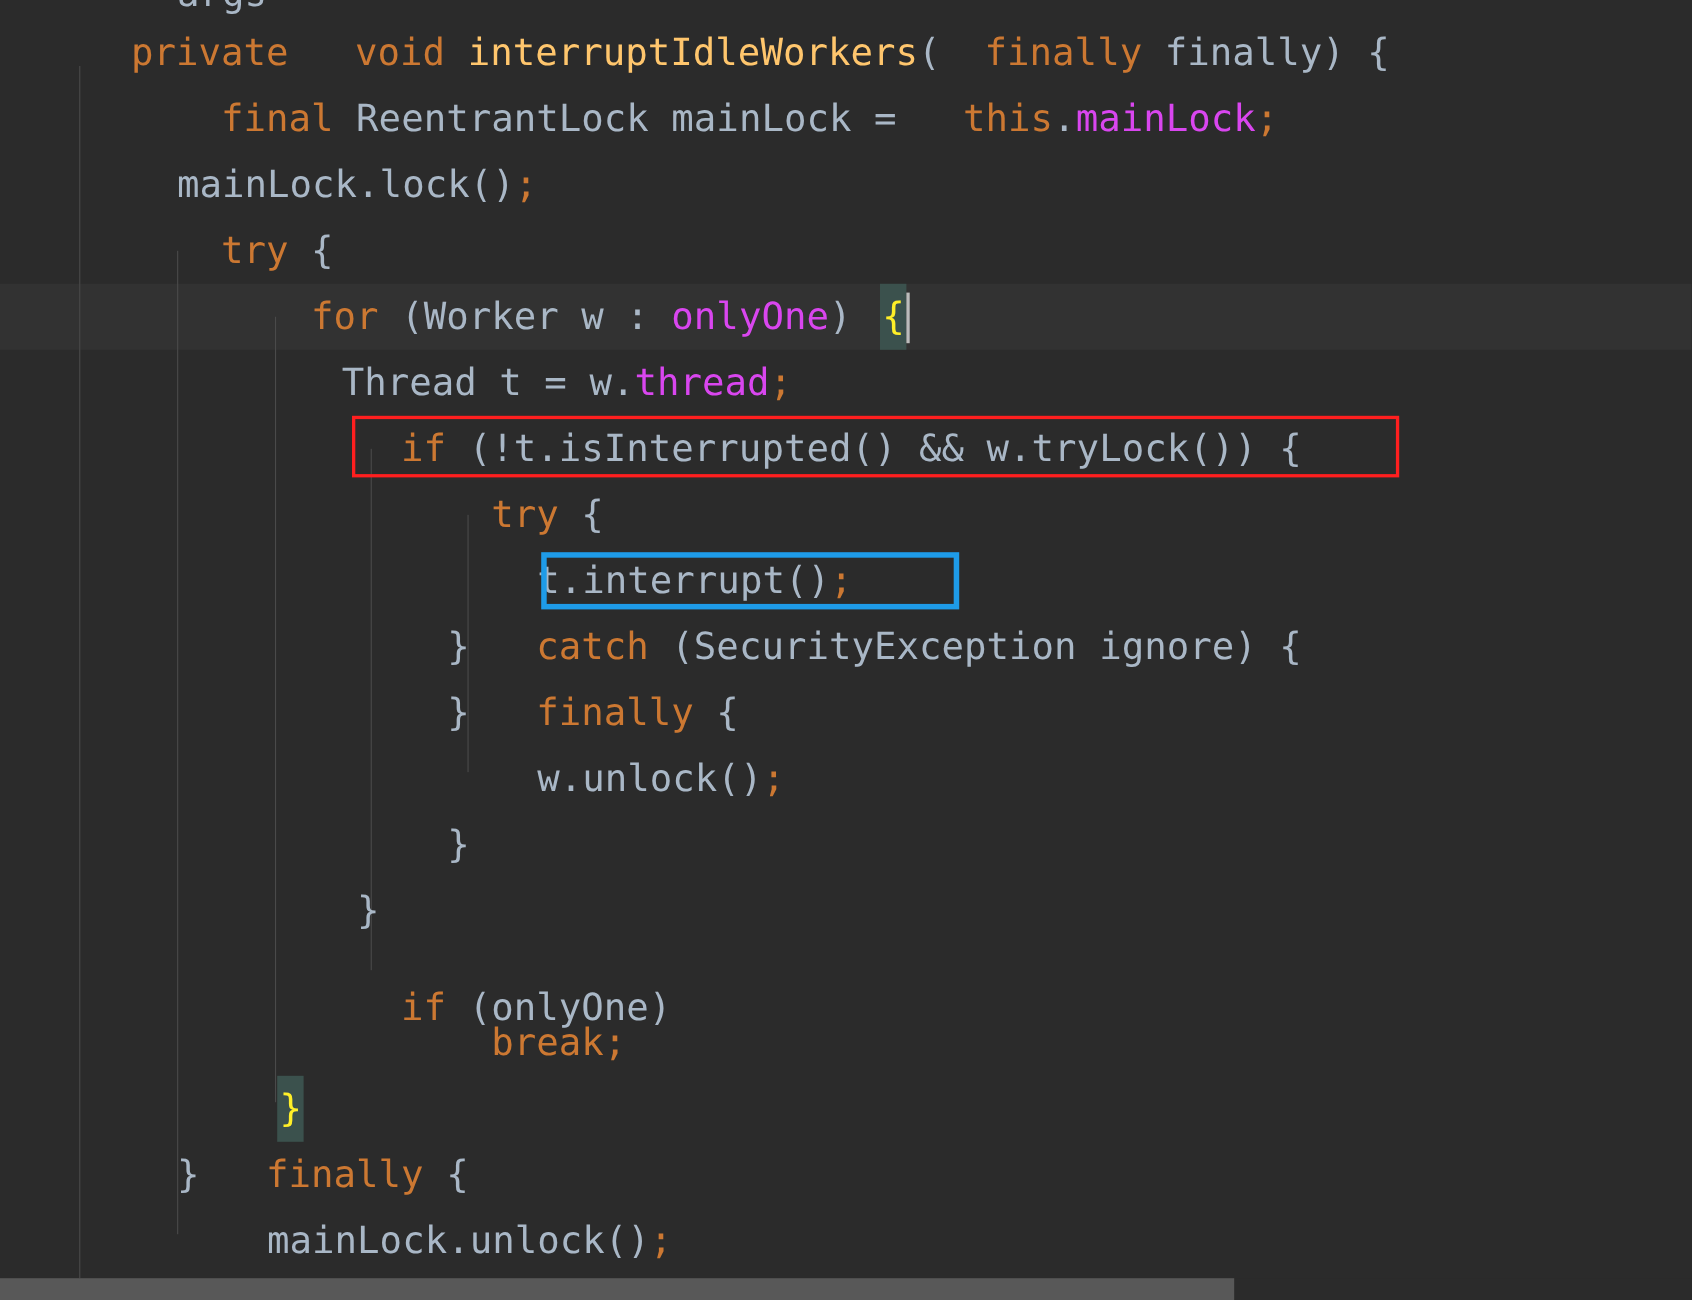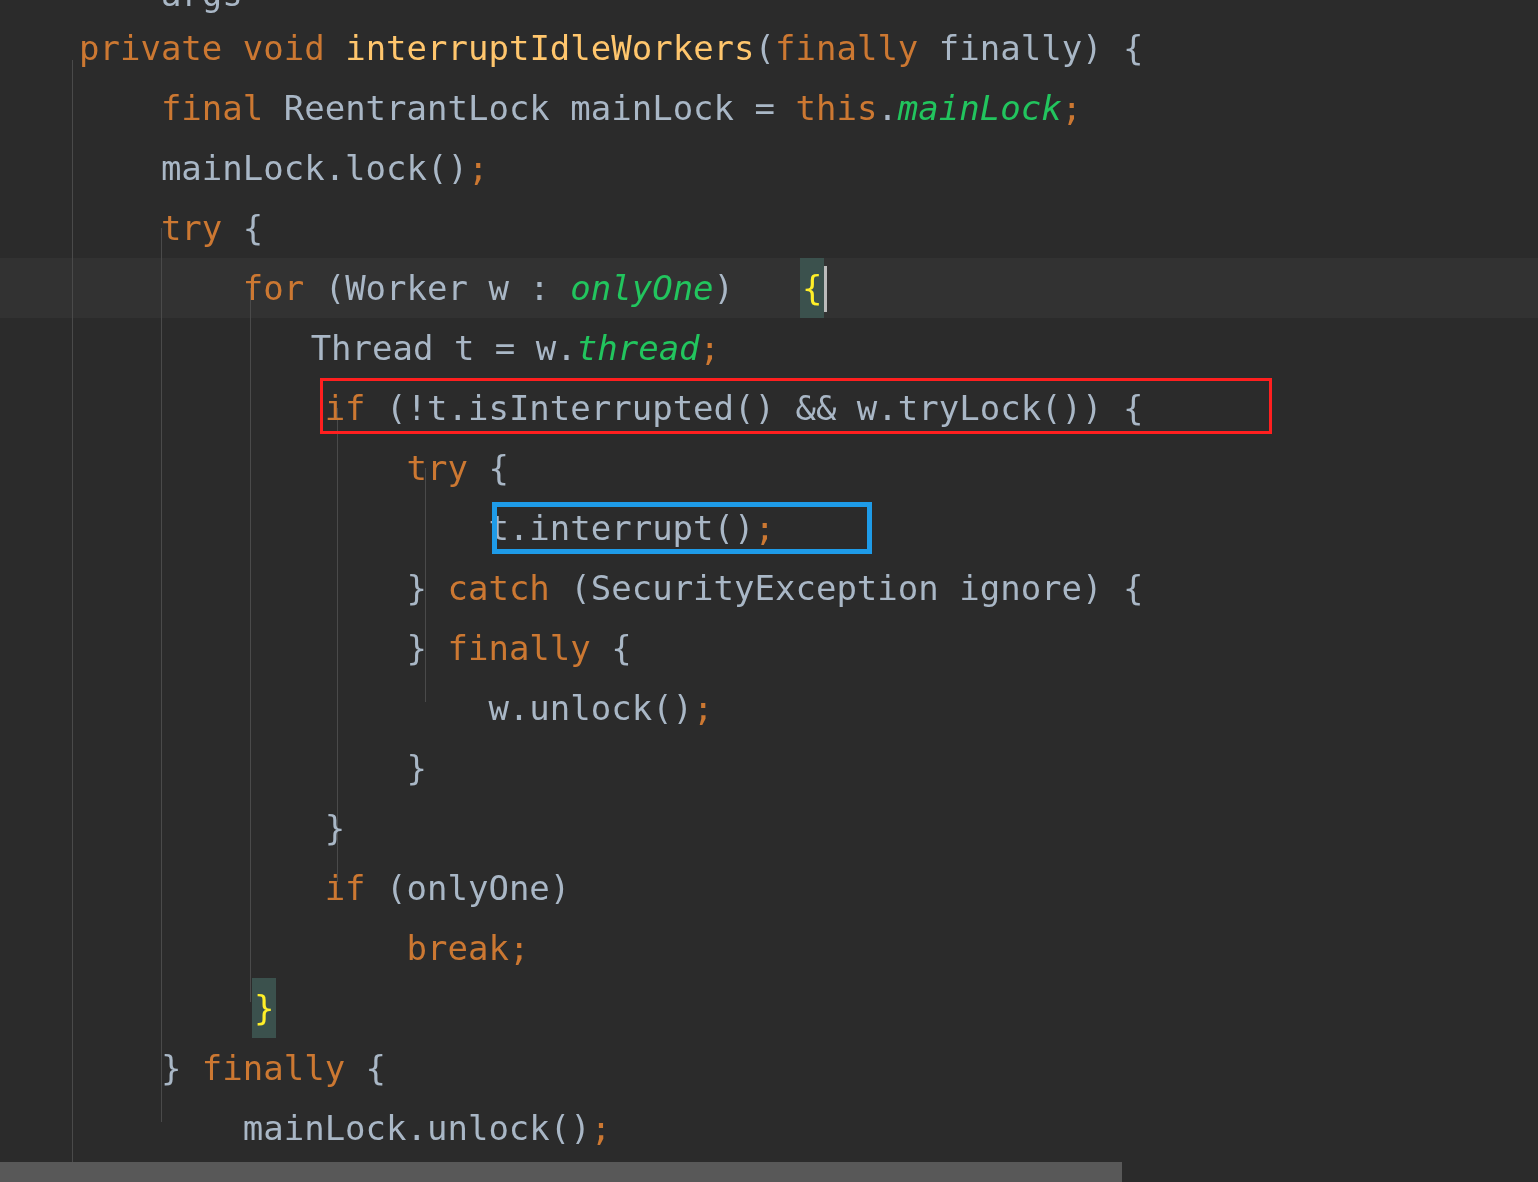--- a/index.html
+++ b/index.html
@@ -57,23 +57,23 @@
   .code-line {
     position: absolute;
     left: 0;
     height: 60px;
     line-height: 60px;
     white-space: pre;
     color: #A9B7C6;
   }
 
   
-  .kw   { color: #CC7832; }          
+  .kw   { color: #CC7832; margin-left: 40px; }          
   .mth  { color: #FFC66D; }          
-  .fld  { color: #22c55e; font-style: italic; }          
+  .fld  { color: #d946ef; }          
   .pln  { color: #A9B7C6; }          
   .sem  { color: #CC7832; }          
 
   
   .brace-hl {
     position: absolute;
     width: 24px;
     height: 60px;
     background: #3B514D;
     z-index: 2;
@@ -168,21 +168,21 @@
       <div class="code-line" style="top: 258px; left: 79px;"><span class="pln">        </span><span class="kw">for</span><span class="pln"> (Worker w : </span><span class="fld">onlyOne</span><span class="pln">) </span></div>
       <div class="code-line" style="top: 318px; left: 65px;"><span class="pln">            Thread t = w.</span><span class="fld">thread</span><span class="sem">;</span></div>
       <div class="code-line" style="top: 378px; left: 79px;"><span class="pln">            </span><span class="kw">if</span><span class="pln"> (!t.isInterrupted() &amp;&amp; w.tryLock()) {</span></div>
       <div class="code-line" style="top: 438px; left: 79px;"><span class="pln">                </span><span class="kw">try</span><span class="pln"> {</span></div>
       <div class="code-line" style="top: 498px; left: 79px;"><span class="pln">                    t.interrupt()</span><span class="sem">;</span></div>
       <div class="code-line" style="top: 558px; left: 79px;"><span class="pln">                } </span><span class="kw">catch</span><span class="pln"> (SecurityException ignore) {</span></div>
       <div class="code-line" style="top: 618px; left: 79px;"><span class="pln">                } </span><span class="kw">finally</span><span class="pln"> {</span></div>
       <div class="code-line" style="top: 678px; left: 79px;"><span class="pln">                    w.unlock()</span><span class="sem">;</span></div>
       <div class="code-line" style="top: 738px; left: 79px;"><span class="pln">                }</span></div>
       <div class="code-line" style="top: 798px; left: 79px;"><span class="pln">            }</span></div>
-      <div class="code-line" style="top: 858px; left: 79px;"><span class="pln">            </span><span class="kw">if</span><span class="pln"> (onlyOne)</span></div>
+      <div class="code-line" style="top: 886px; left: 79px;"><span class="pln">            </span><span class="kw">if</span><span class="pln"> (onlyOne)</span></div>
       <div class="code-line" style="top: 918px; left: 79px;"><span class="pln">                </span><span class="kw">break</span><span class="sem">;</span></div>
       <div class="code-line" style="top: 978px; left: 79px;"><span class="pln">        </span></div>
       <div class="code-line" style="top: 1038px; left: 79px;"><span class="pln">    } </span><span class="kw">finally</span><span class="pln"> {</span></div>
       <div class="code-line" style="top: 1098px; left: 79px;"><span class="pln">        mainLock.unlock()</span><span class="sem">;</span></div>
       <div class="code-line" style="top: 1158px; left: 79px;"><span class="pln">    }</span></div>
     </div>
 
   <div id="brace-glyphs">
       <div class="brace-glyph" style="left: 802px; top: 258px; color: rgb(255, 239, 40);">{</div>
       <div class="brace-glyph" style="left: 254px; top: 978px; color: rgb(255, 239, 40);">}</div>

